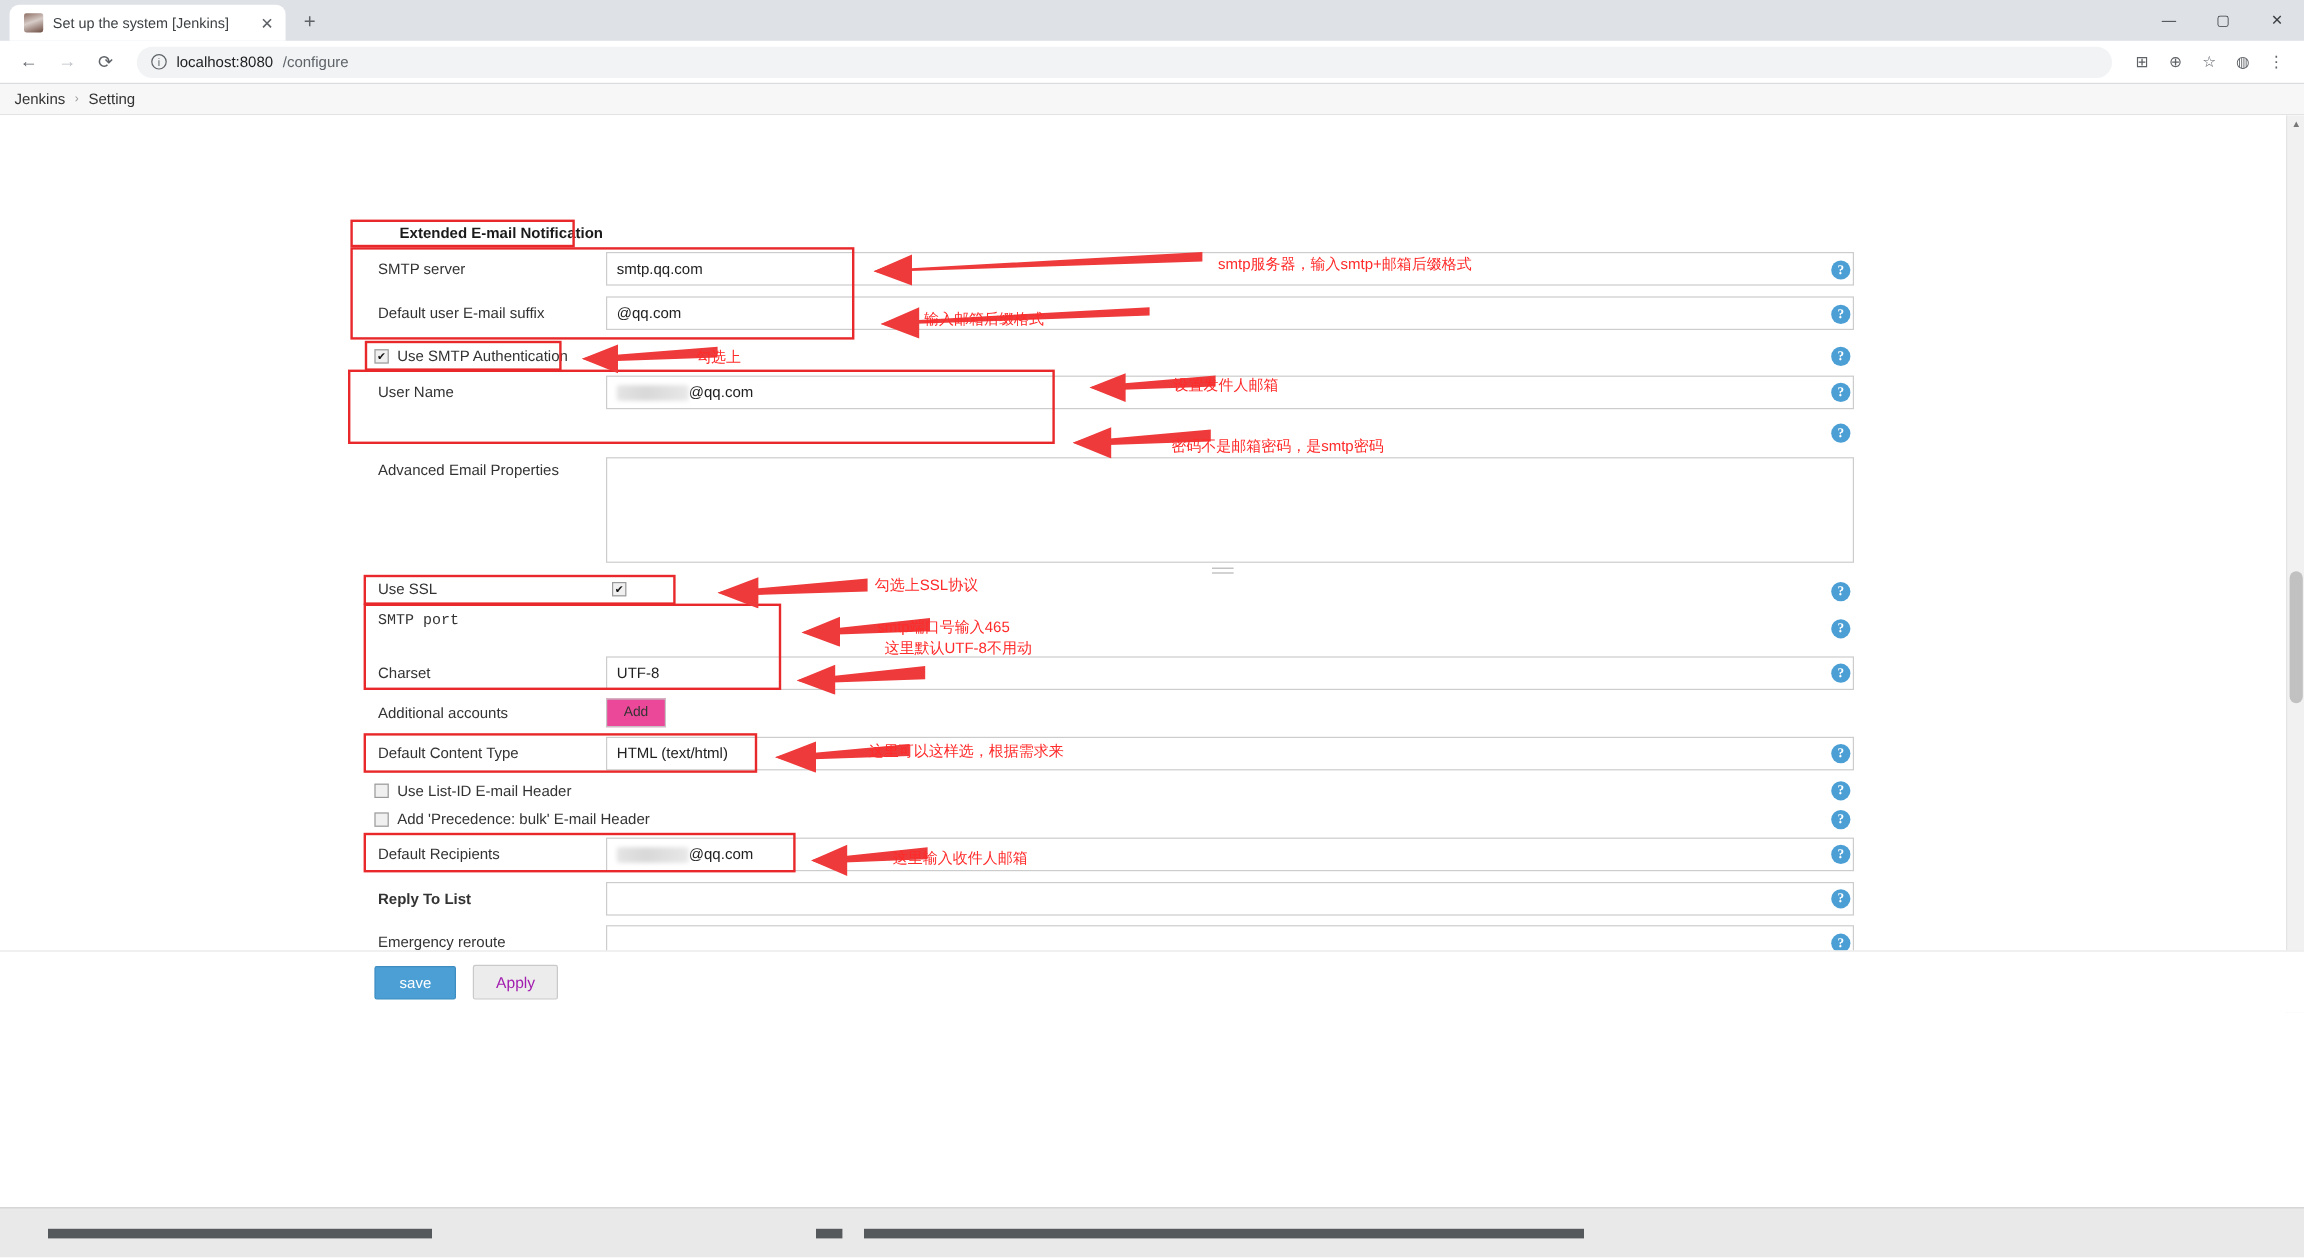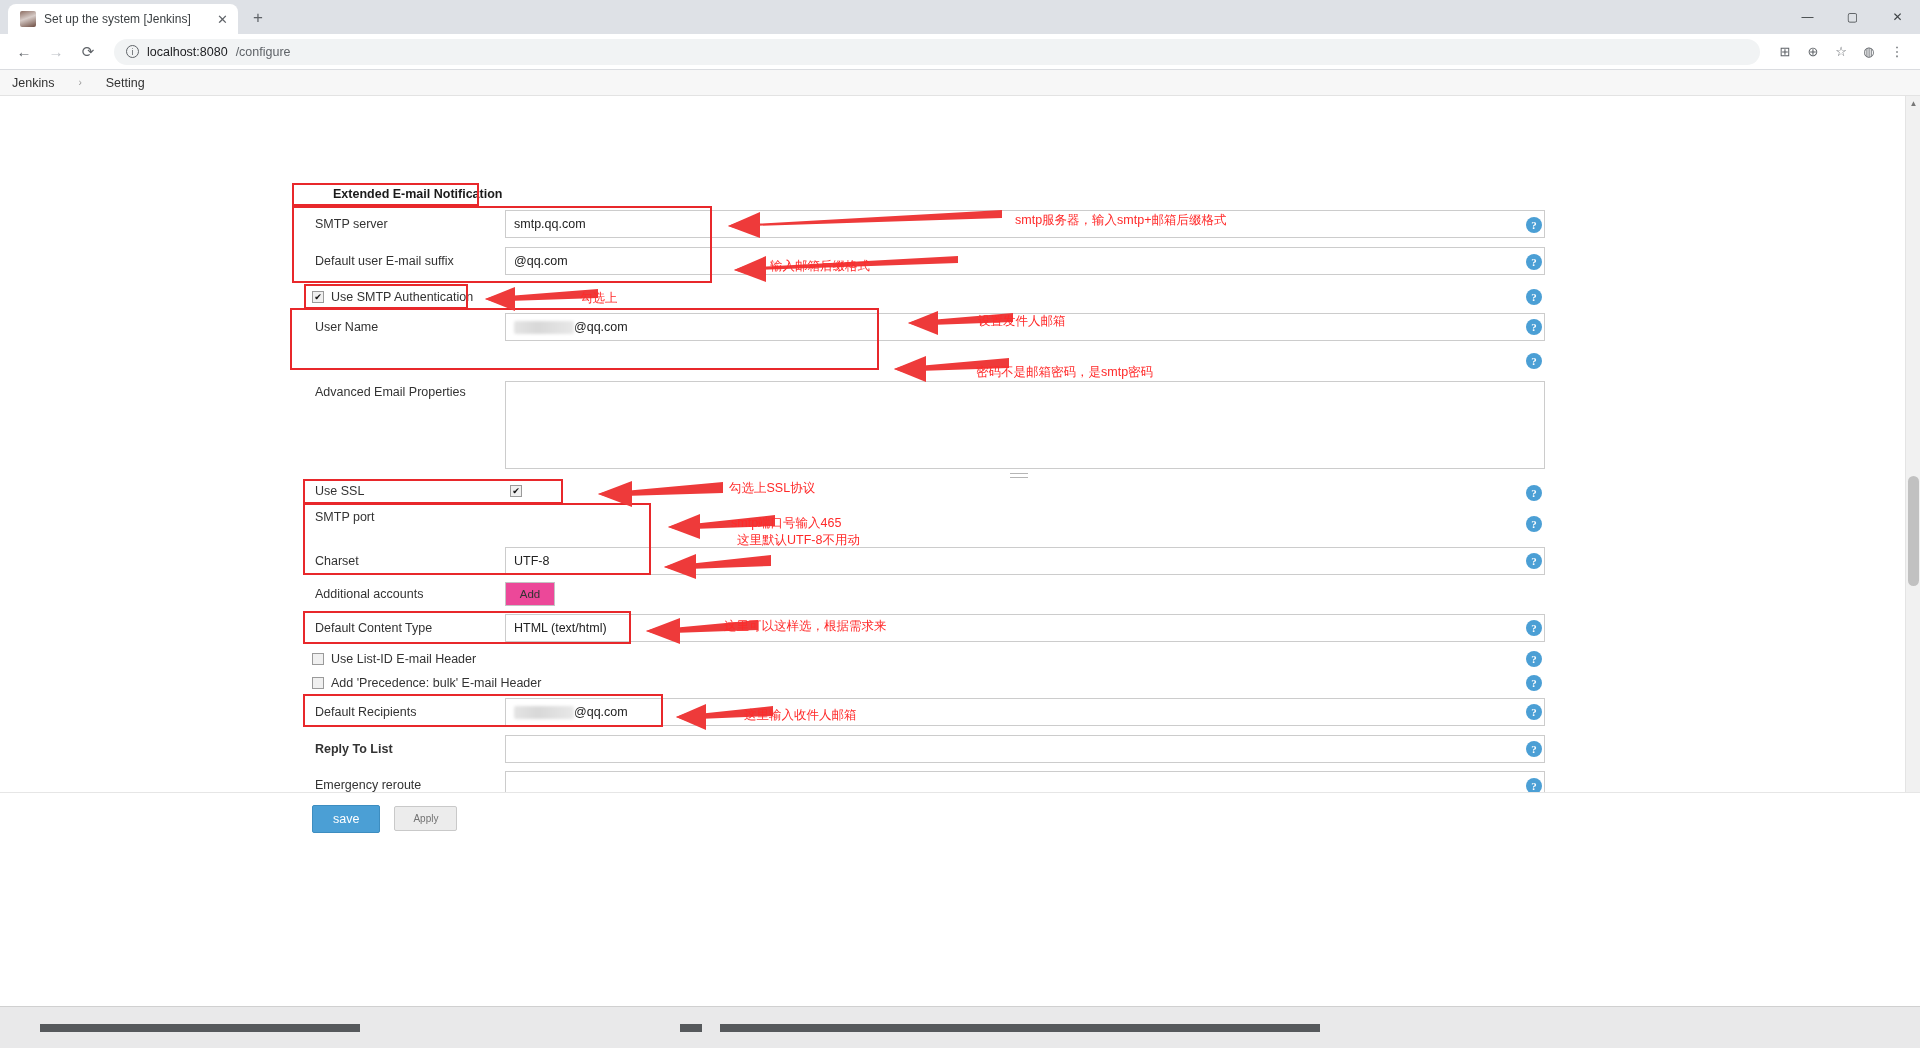--- a/index.html
+++ b/index.html
@@ -73,21 +73,21 @@
   .url-path { color: #5f6368; }
   .tb-right { display: flex; align-items: center; gap: 2px; }
   .tb-icon {
     width: 26px; height: 26px; display: flex; align-items: center;
     justify-content: center; color: #5f6368; font-size: 13px;
   }
 
   
   .breadcrumb-bar {
     height: 26px; background: #f7f7f7; border-bottom: 1px solid #e3e3e3;
-    display: flex; align-items: center; padding-left: 12px; gap: 24px;
+    display: flex; align-items: center; padding-left: 12px; gap: 8px;
     font-size: 12.5px; color: #333;
   }
   .bc-sep { color: #999; font-size: 10px; }
 
   .page {
     position: relative;
     height: 748px;
     background: #fff;
     overflow: hidden;
   }
@@ -157,22 +157,22 @@
   .actionbar {
     position: absolute; left: 0; bottom: 0; width: 100%;
     height: 52px; background: #fff; border-top: 1px solid #e6e6e6;
     display: flex; align-items: center; padding-left: 312px; gap: 14px;
   }
   .btn-save {
     background: #4b9fd5; color: #fff; border: 1px solid #3d8dc0;
     font-size: 12.5px; padding: 6px 20px; border-radius: 2px;
   }
   .btn-apply {
-    background: #ececec; color: #737373; border: 1px solid #c9c9c9;
-    font-size: 10px; padding: 6px 18px; border-radius: 2px;
+    background: #ececec; color: #a21caf; border: 1px solid #c9c9c9;
+    font-size: 13px; padding: 6px 18px; border-radius: 2px;
   }
 
   
   .vscroll {
     position: absolute; right: 0; top: 0; width: 15px; height: 748px;
     background: #f1f1f1; border-left: 1px solid #e4e4e4;
   }
   .vscroll .thumb {
     position: absolute; left: 2px; width: 11px; top: 380px; height: 110px;
     background: #c1c1c1; border-radius: 6px;
@@ -284,21 +284,21 @@
     <div class="resize-grip" style="left:1010px; top:377px;"></div>
 
     <div class="row" style="top:388px;">
       <div class="row-label">Use SSL</div>
       <div style="width:1040px; display:flex; align-items:center; padding-left:5px;">
         <span class="cbox checked"></span>
       </div>
     </div>
     <div class="helpicon" style="left:1526px; top:389px;">?</div>
 
-    <div class="row" style="top:414px;">
+    <div class="row" style="top:414px;font-family:Liberation Mono, monospace;">
       <div class="row-label">SMTP port</div>
     </div>
     <div class="helpicon" style="left:1526px; top:420px;">?</div>
 
     <div class="row" style="top:451px;">
       <div class="row-label">Charset</div>
       <div class="field">UTF-8</div>
     </div>
     <div class="helpicon" style="left:1526px; top:457px;">?</div>
 

